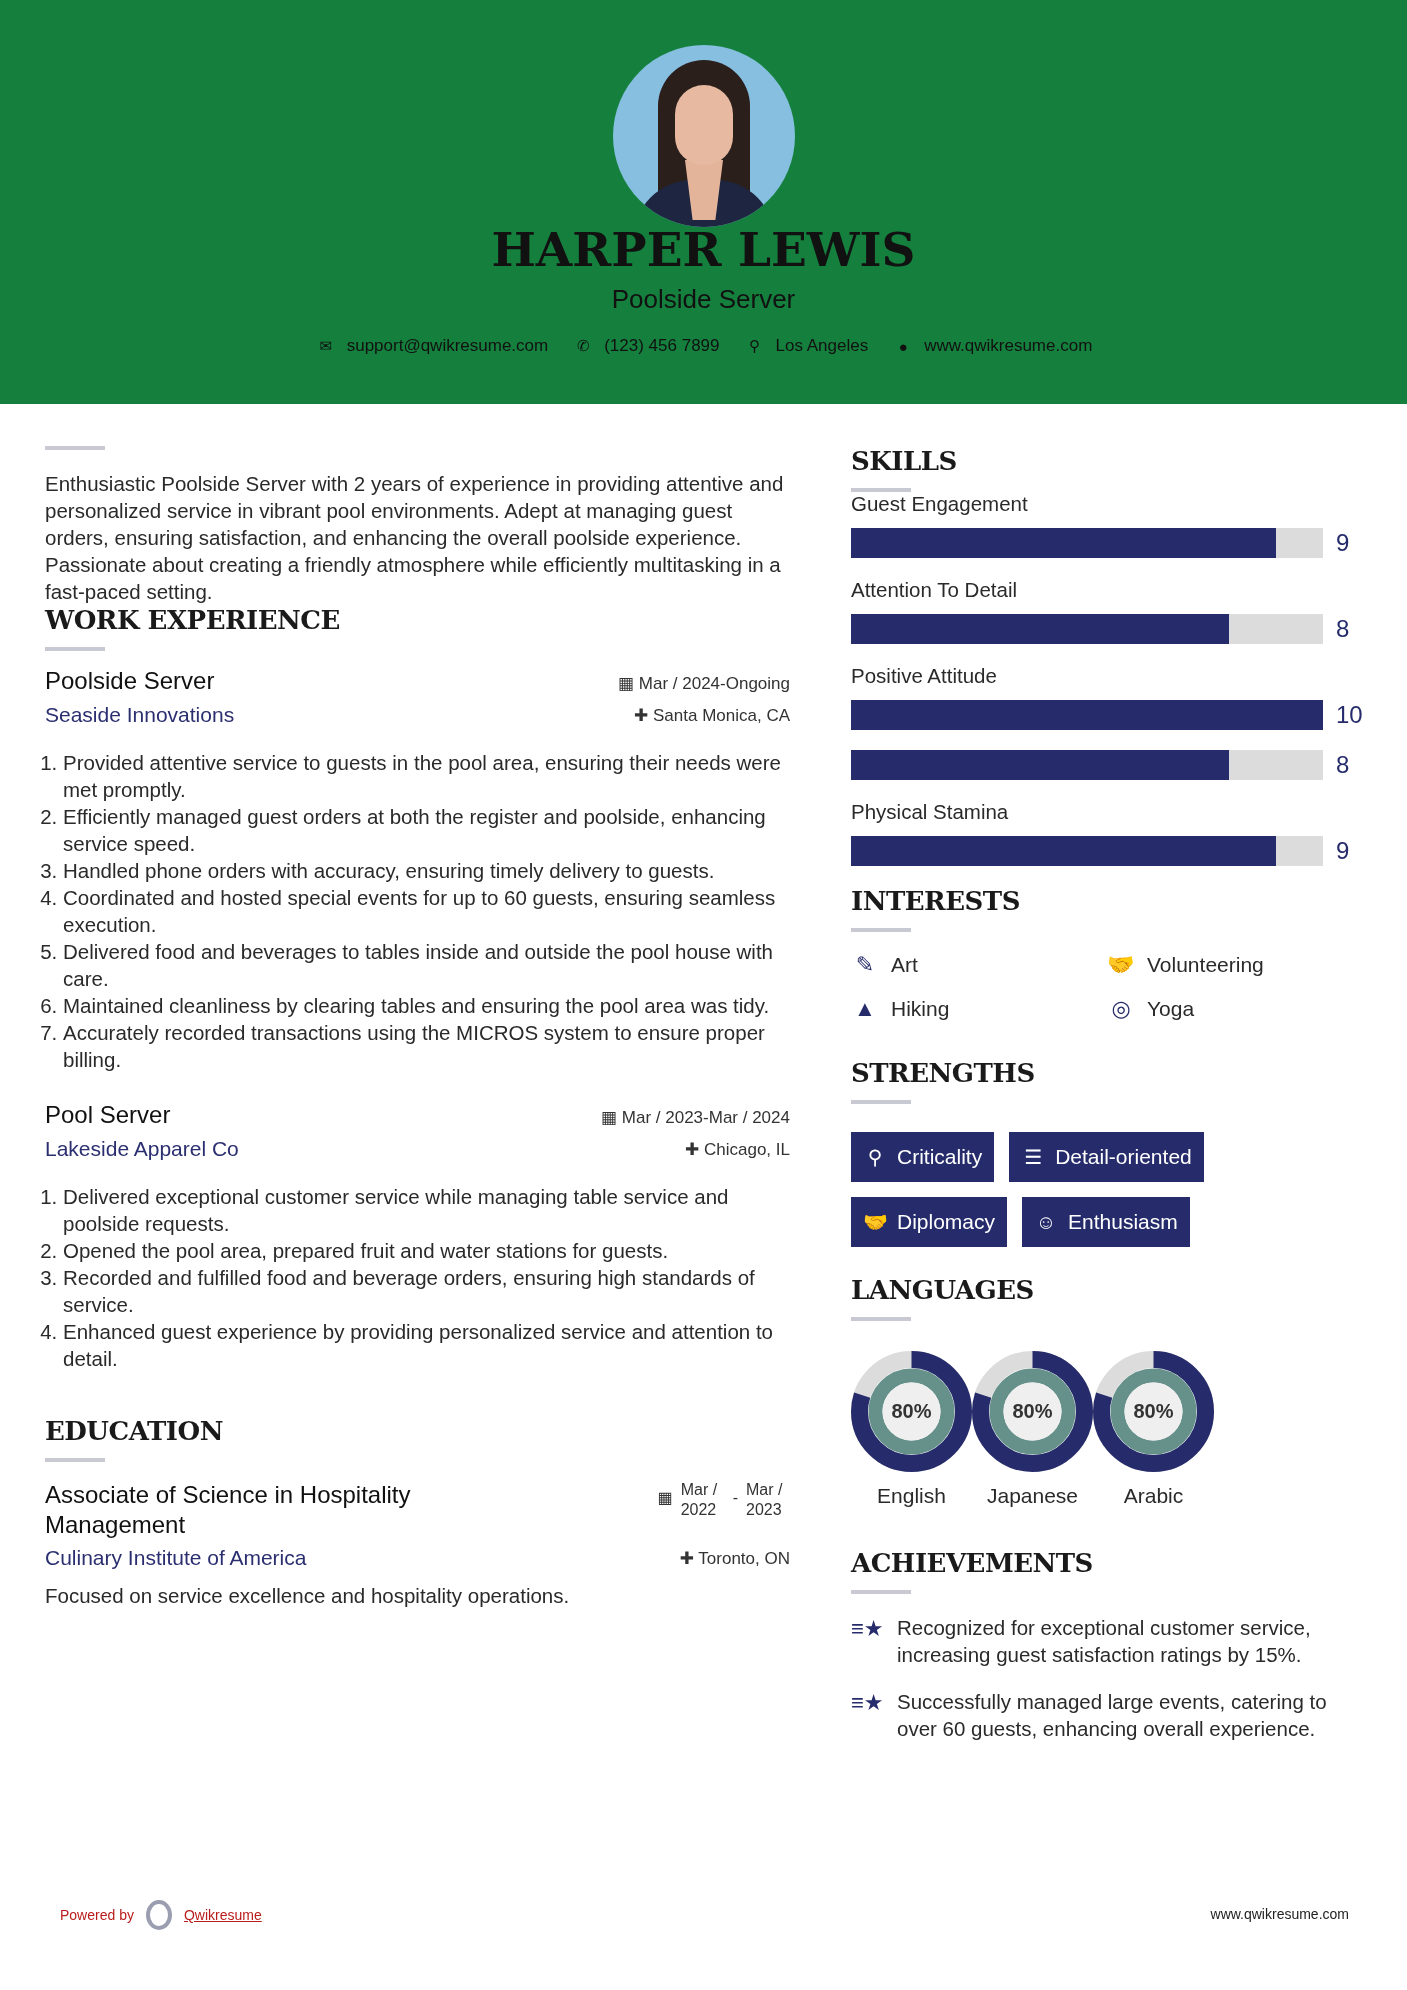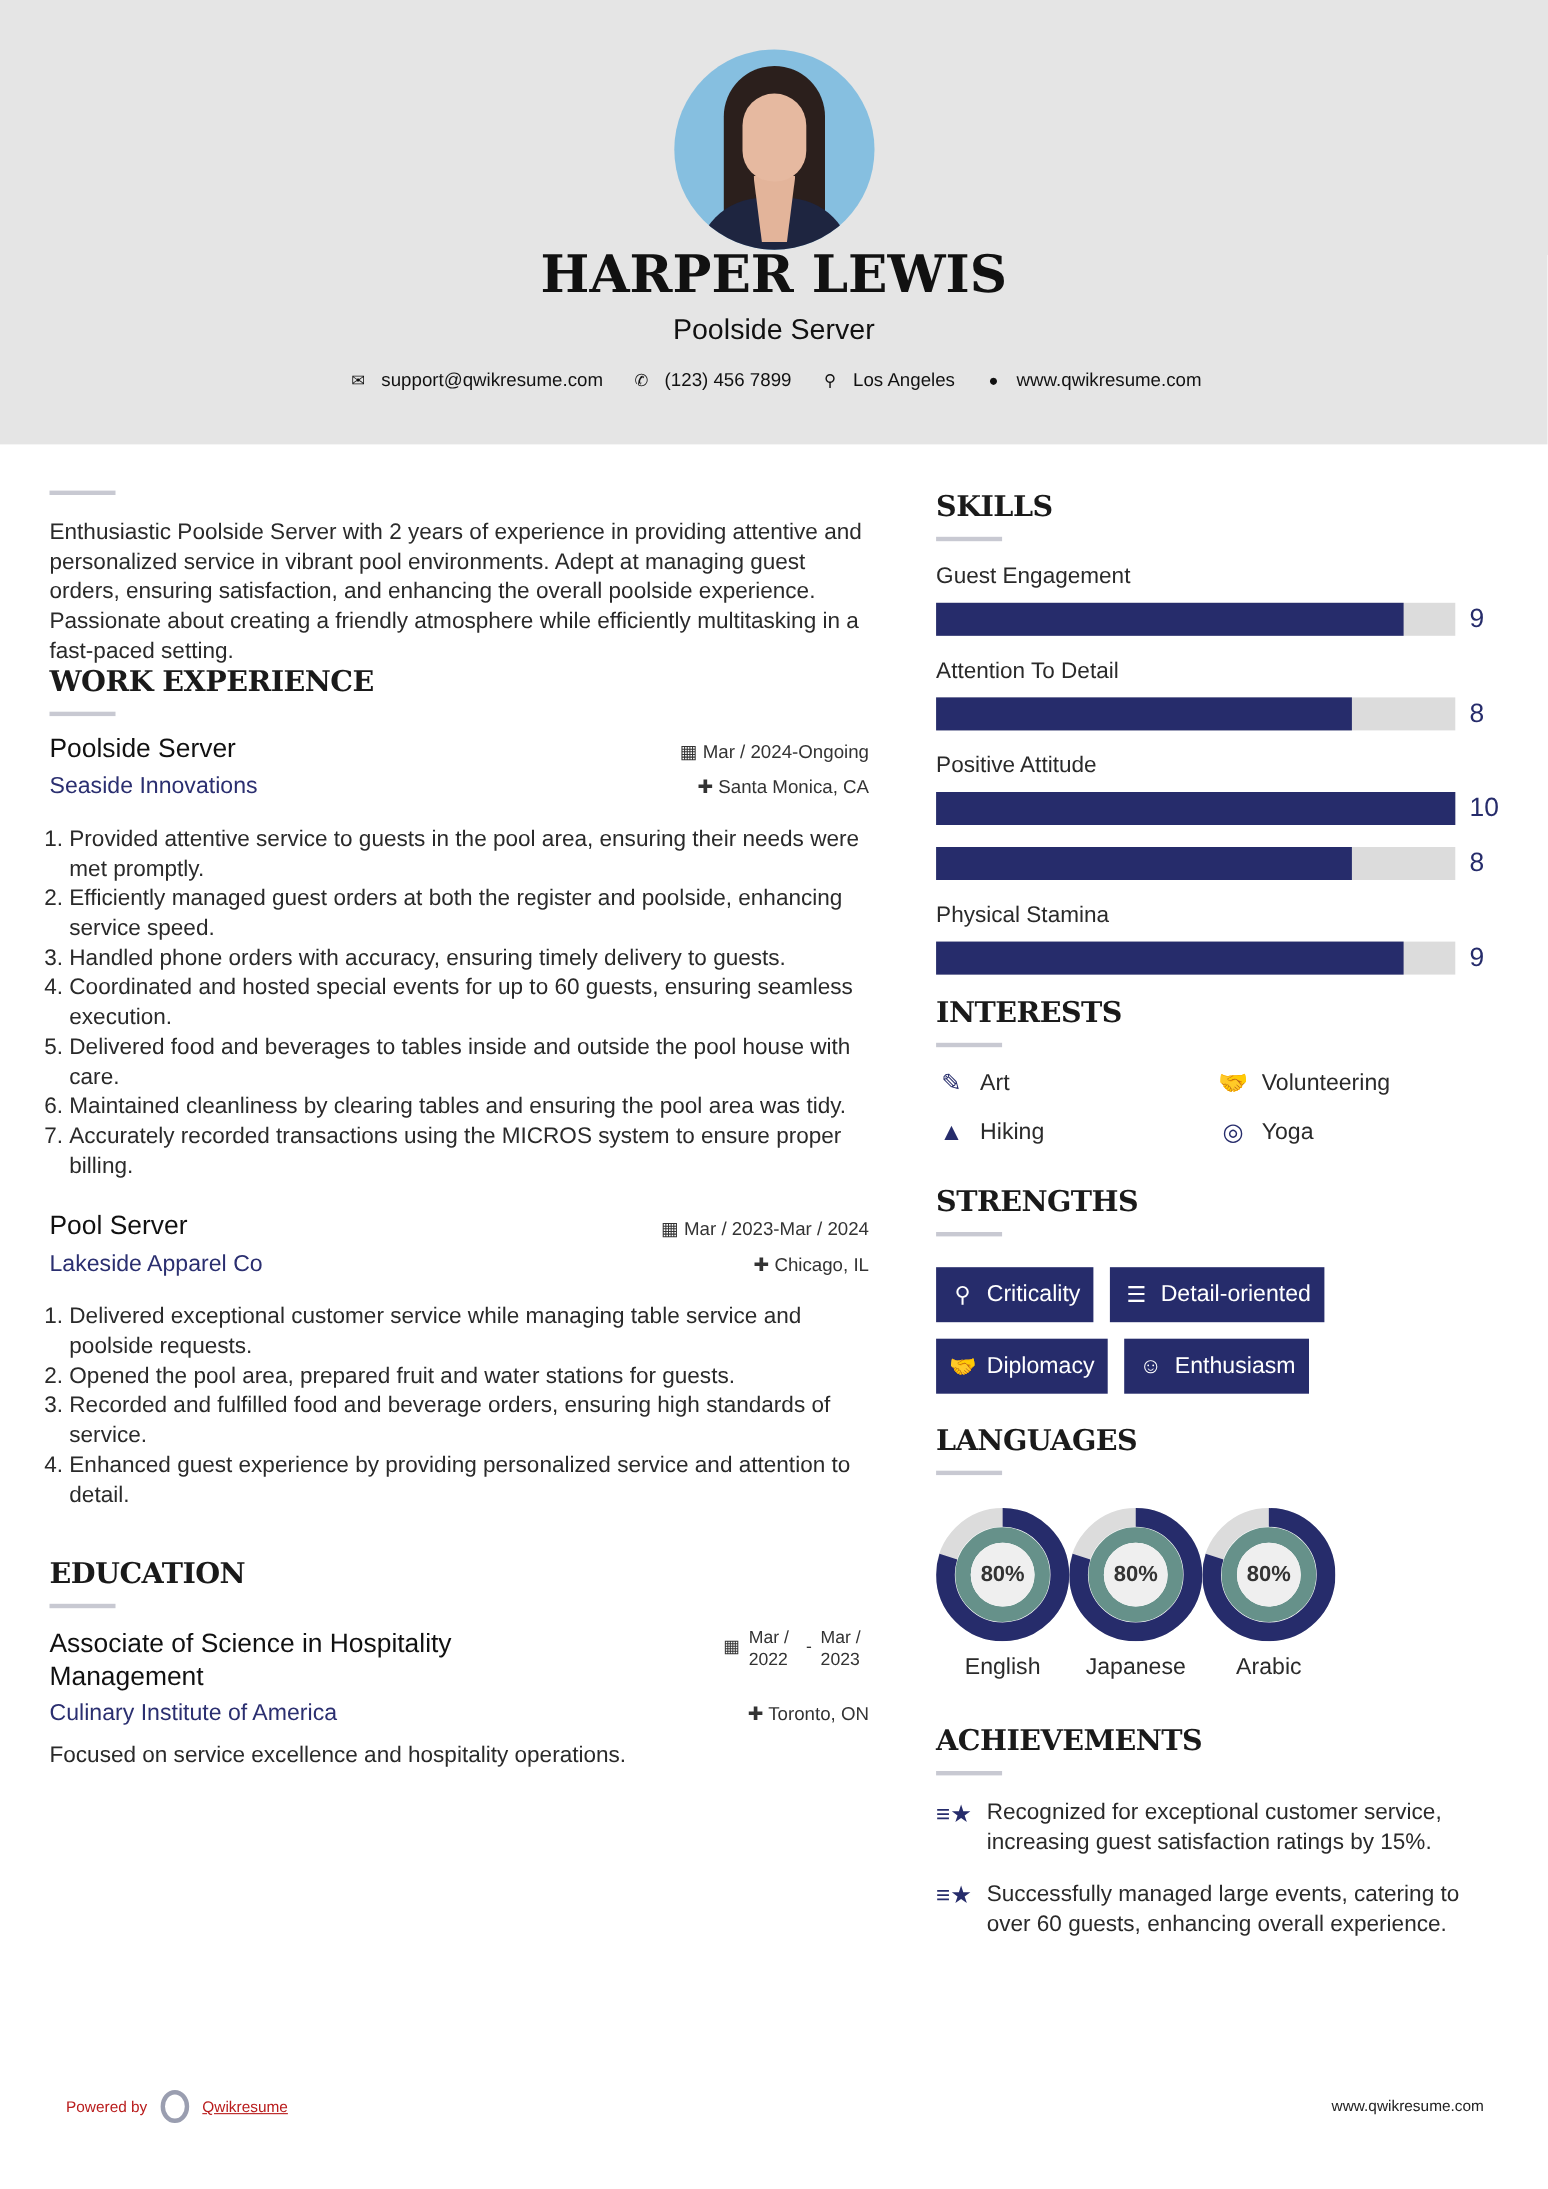--- a/index.html
+++ b/index.html
@@ -1,19 +1,19 @@
 <!DOCTYPE html>
 <html><head>
 <meta charset="utf-8">
 <style>
   * { box-sizing: border-box; margin: 0; padding: 0; }
   html, body { width: 1407px; height: 1990px; background: #ffffff; }
   body { position: relative; font-family: "Liberation Sans", sans-serif; color: #2a2a2a; overflow: hidden; }
 
-  .header { position: absolute; left: 0; top: 0; width: 1407px; height: 404px; background: #e5e5e5; }
+  .header { position: absolute; left: 0; top: 0; width: 1407px; height: 404px; background: #15803d; }
   .photo { position: absolute; left: 613px; top: 45px; width: 182px; height: 182px; border-radius: 50%; background: #86bfe0; overflow: hidden; }
   .photo .hair { position: absolute; left: 45px; top: 15px; width: 92px; height: 150px; background: #2b1f1c; border-radius: 46px 46px 10px 10px; }
   .photo .face { position: absolute; left: 62px; top: 40px; width: 58px; height: 80px; background: #e6b9a0; border-radius: 29px 29px 28px 28px; }
   .photo .body { position: absolute; left: 20px; top: 135px; width: 142px; height: 80px; background: #1e2540; border-radius: 60px 60px 0 0; }
   .photo .neck { position: absolute; left: 72px; top: 115px; width: 38px; height: 60px; background: #e3b49a; clip-path: polygon(0 0, 100% 0, 80% 100%, 20% 100%); }
 
   .name { position: absolute; left: 0; top: 222px; width: 1407px; text-align: center; font-family: "DejaVu Serif", serif; font-weight: bold; font-size: 47px; letter-spacing: 0px; color: #111; }
   .role { position: absolute; left: 0; top: 284px; width: 1407px; text-align: center; font-size: 26px; color: #111; }
   .contact { position: absolute; left: 0; top: 336px; width: 1407px; display: flex; justify-content: center; align-items: center; gap: 10px; font-size: 17px; color: #111; }
   .contact .ic { width: 22px; text-align: center; font-size: 15px; margin-left: 14px; }
@@ -155,21 +155,21 @@
       </div>
       <p style="font-size:20.5px; margin-top:6px; color:#2a2a2a;">Focused on service excellence and hospitality operations.</p>
     </div>
   </div>
 </div>
 
 <div class="col-right">
   <div style="margin-top:42px;">
     <div class="sec-title">SKILLS</div>
     <div class="sec-rule"></div>
-    <div style="margin-top:20px;" id="skills-list">
+    <div style="" id="skills-list">
       <div>
         <div class="skill-name">Guest Engagement</div>
         <div class="skill-row">
             <div class="skill-track">
               <div class="skill-fill" style="width: 90%;"></div>
             </div>
             <span class="skill-val">9</span>
           </div>
       </div>
       <div>

